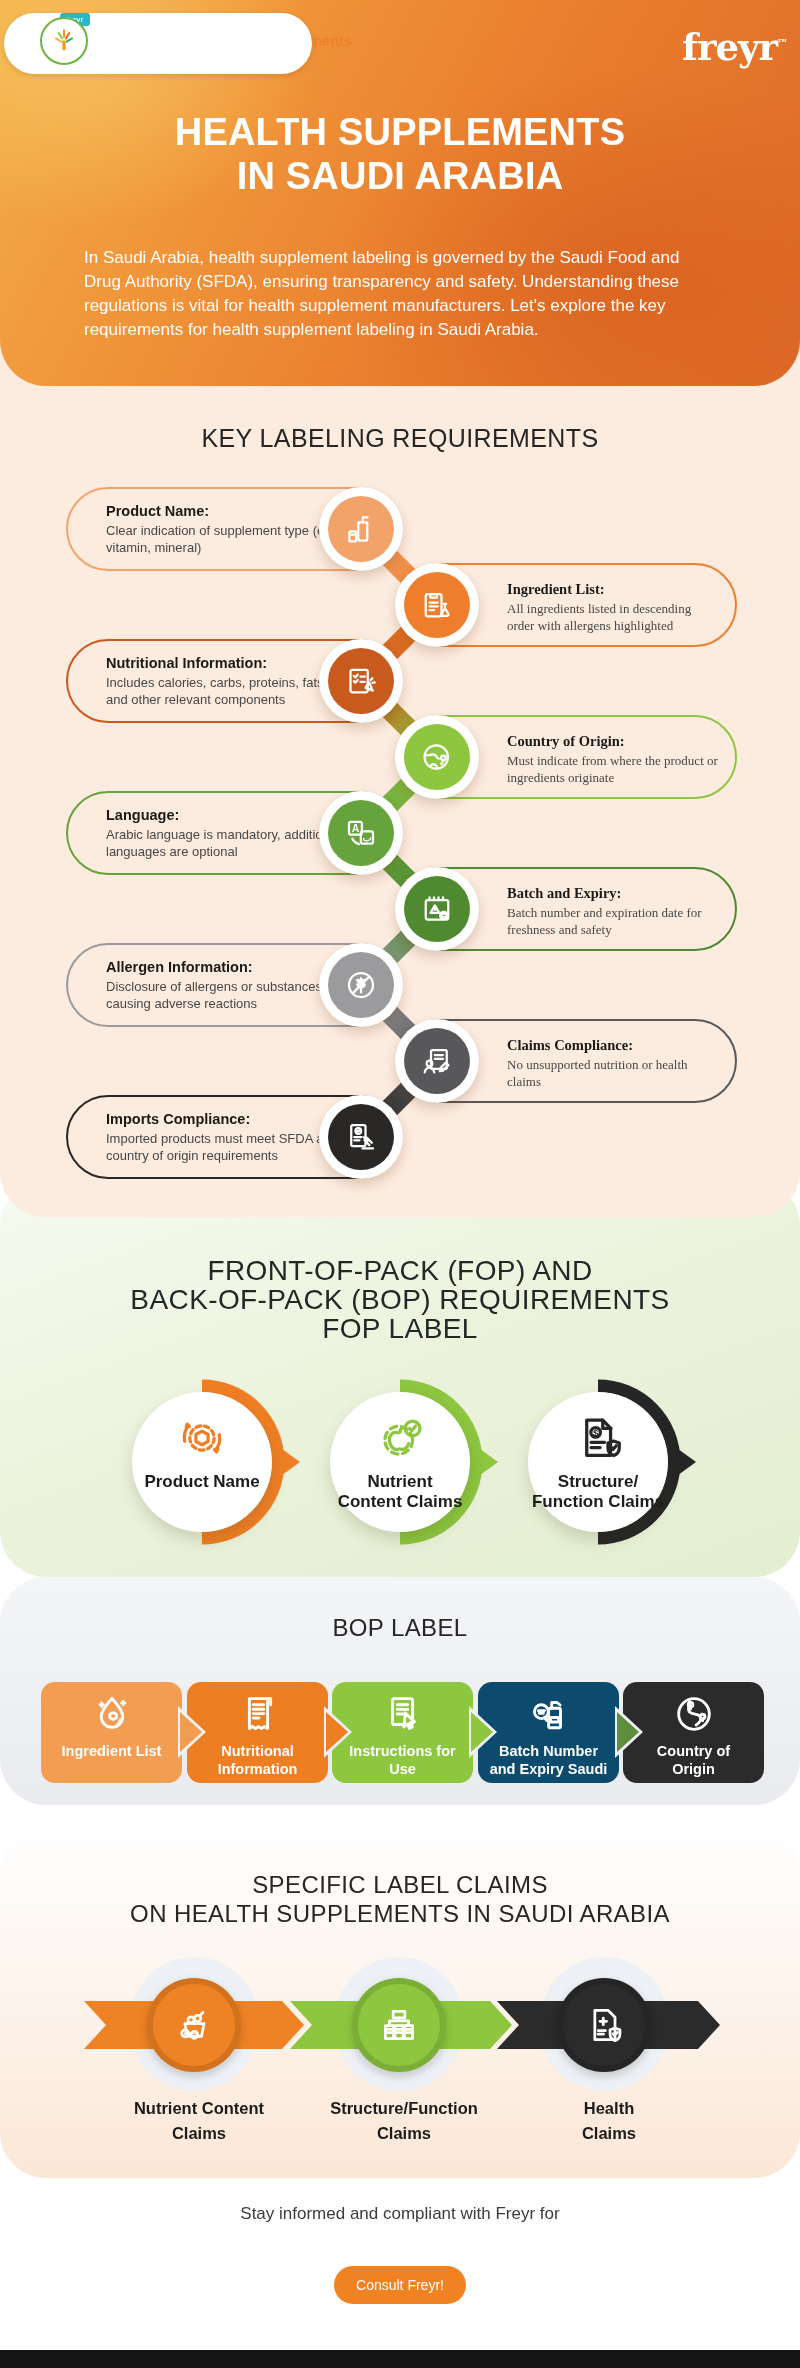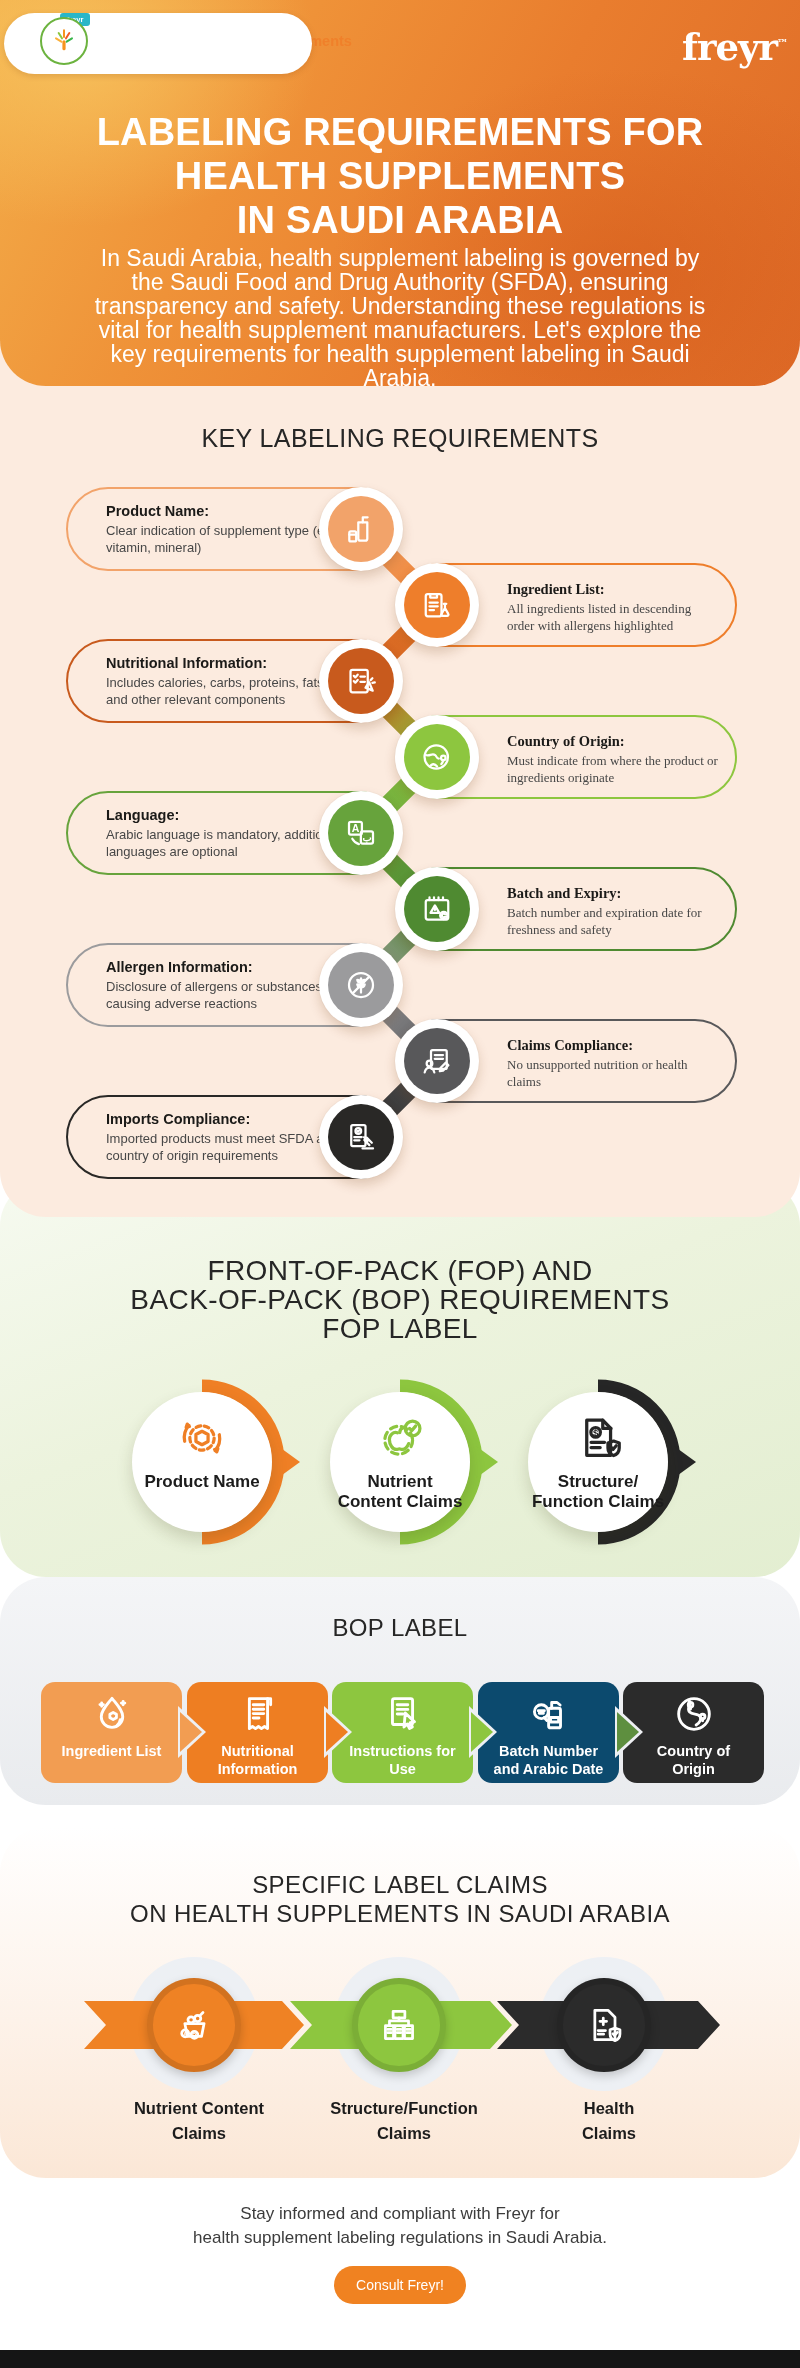--- a/index.html
+++ b/index.html
@@ -30,22 +30,22 @@
          color:#fff;font-size:7.5px;font-weight:bold;display:flex;align-items:center;justify-content:center;z-index:6;}
   .badge-tagline{left:103px;top:21px;font-size:9.5px;color:#3fa9dc;letter-spacing:.3px;}
   .badge-l1{left:103px;top:33px;font-size:14.5px;font-weight:bold;color:#f0802a;}
   .badge-l2{left:103px;top:50px;font-size:14.5px;font-weight:bold;color:#7cbd42;}
   .brand{left:668px;top:25px;width:120px;text-align:right;color:#fff;
          font-family:"DejaVu Serif",serif;font-weight:bold;font-size:37px;letter-spacing:-1px;}
   .brand sup{font-size:11px;letter-spacing:0;}
   
   .hero-title{left:40px;top:110px;width:720px;text-align:center;color:#fff;
         font-size:38px;line-height:44px;font-weight:800;letter-spacing:.2px;}
-  .hero-par{left:84px;top:246px;width:632px;text-align:center;color:#fff;
-        font-size:23px;line-height:24px;}
+  .hero-par{left:84px;top:246px;width:632px;color:#fff;
+        font-size:17px;line-height:24px;}
   
   .h{width:800px;left:0;text-align:center;font-weight:400;color:#262626;letter-spacing:.4px;}
   
   .pill{height:84px;border:2px solid var(--c);border-radius:44px;display:flex;flex-direction:column;
         justify-content:center;z-index:6;}
   .pill.left{padding:6px 52px 6px 38px;}
   .pill.right{padding:10px 14px 6px 107px;font-family:Liberation Serif, serif;}
   .pt{font-size:14.5px;font-weight:bold;color:#1b1a18;line-height:18px;}
   .pb{font-size:13px;color:#474747;line-height:17px;margin-top:2px;}
   .kcirc{width:84px;height:84px;border-radius:50%;background:#fff;z-index:7;
@@ -90,21 +90,20 @@
 <body>
 
 <div class="abs sec-pink"></div>
 <div class="abs sec-green"></div>
 <div class="abs sec-gray"></div>
 <div class="abs sec-claims"></div>
 <div class="abs footer-bar"></div>
 
 <div class="abs hero">
   <div class="abs hero-title">
-    <div>LABELING REQUIREMENTS FOR</div>
     <div>HEALTH SUPPLEMENTS</div>
     <div>IN SAUDI ARABIA</div>
   </div>
   <div class="abs hero-par">In Saudi Arabia, health supplement labeling is governed by the Saudi Food and Drug Authority (SFDA), ensuring transparency and safety. Understanding these regulations is vital for health supplement manufacturers. Let's explore the key requirements for health supplement labeling in Saudi Arabia.</div>
 </div>
 
 <div class="abs badge content" style="z-index:6"></div>
 <div class="abs badge-circle" style="z-index:7">
   <svg class="lin" width="32" height="32" viewBox="0 0 24 24">
     <path d="M12 4v5" style="stroke:#f7931e"></path>
@@ -391,21 +390,21 @@
   <svg class="lin" width="46" height="46" viewBox="0 0 24 24">
     <rect x="11.8" y="9" width="6.2" height="10.2" rx="1"></rect>
     <path d="M13.4 9V6h2.8l1.6 1.3"></path>
     <rect x="12.8" y="13.8" width="4.2" height="2.4"></rect>
     <circle cx="8" cy="10.8" r="3.6"></circle>
     <path d="M6.4 10.3h3.2M6.9 11.6h2.2"></path>
     <path d="M9.5 13.8l1.4 1.6"></path>
     </svg>
   <div class="bop-label">
     <div>Batch Number</div>
-    <div>and Arabic Date</div>
+    <div>and Expiry Saudi</div>
   </div>
 </div>
 <div class="abs bop-card" style="left:623px;top:1682px;background:#2B2B2B">
   <svg class="lin" width="46" height="46" viewBox="0 0 24 24">
     <circle cx="12" cy="12" r="8"></circle>
     <path d="M9.3 4.8c2 2.5-1.6 4 .4 6.2 1.6 1.8 4.6.2 5.6 2.5.7 1.6-.8 3.3-2.2 4.2"></path>
     <circle cx="10.2" cy="7.2" r="1.2"></circle>
       <path d="M10.2 8.4v1"></path>
     <circle cx="16.5" cy="13.3" r="1.2"></circle>
       <path d="M16.5 14.5v1"></path>
@@ -478,15 +477,14 @@
   <div>Structure/Function</div>
   <div>Claims</div>
 </div>
 <div class="abs cl-label" style="left:514px;top:2096px">
   <div>Health</div>
   <div>Claims</div>
 </div>
 
 <div class="abs ft-text">
   <div>Stay informed and compliant with Freyr for</div>
-  <div>health supplement labeling regulations in Saudi Arabia.</div>
 </div>
 <button class="abs cta">Consult Freyr!</button>
 
 </body></html>

